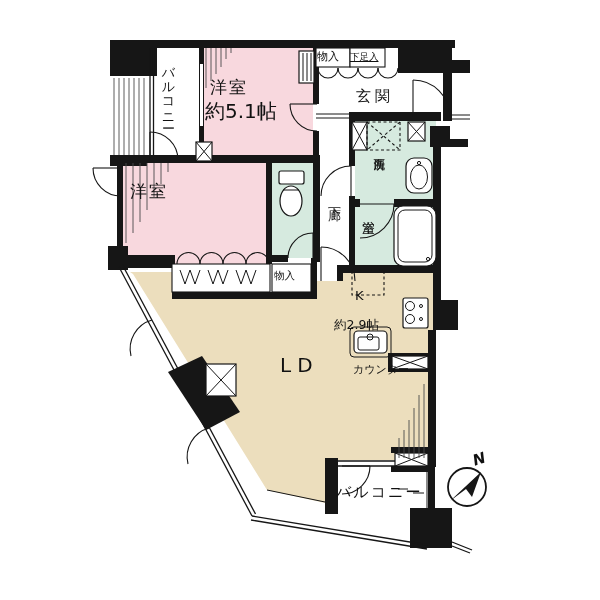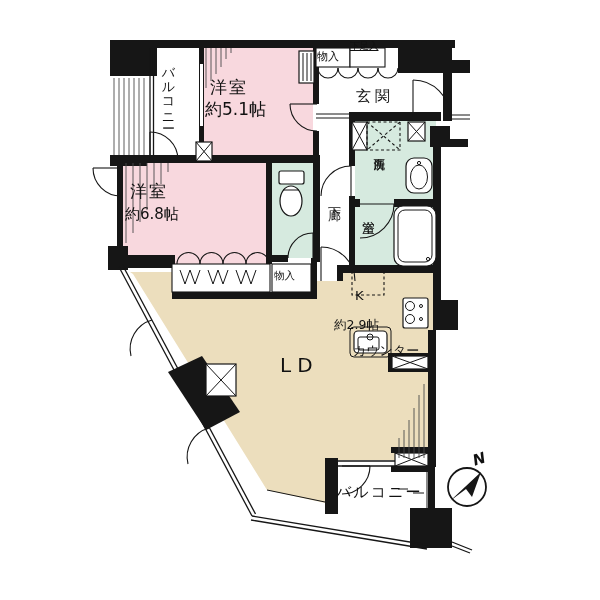--- a/index.html
+++ b/index.html
@@ -267,41 +267,40 @@
 
   <g>
     <circle cx="467" cy="487" r="19" fill="none" stroke="#161616" stroke-width="1.8"></circle>
     <polygon fill="#161616" points="481,472 450,501 466,489 472,497"></polygon>
   </g>
 </svg>
 
 <div class="label v" style="left:160px;top:58px;height:100px;font-size:13px;letter-spacing:1px;">バルコニー</div>
 
 <div class="label ctr" style="left:210px;top:78px;width:96px;font-size:17px;letter-spacing:2px;">洋室</div>
-<div class="label ctr" style="left:205px;top:100px;width:106px;font-size:17px;">約5.1帖</div>
+<div class="label ctr" style="left:205px;top:100px;width:106px;font-size:20px;">約5.1帖</div>
 
 <div class="label ctr" style="left:317px;top:51px;width:32px;font-size:11px;">物入</div>
-<div class="label ctr" style="left:350px;top:41px;width:54px;font-size:9.5px;text-decoration:underline;">下足入</div>
+<div class="label ctr" style="left:350px;top:52px;width:54px;font-size:9.5px;text-decoration:underline;">下足入</div>
 
 <div class="label" style="left:356px;top:88px;font-size:15px;letter-spacing:4px;text-align:right;">玄関</div>
 
 <div class="label v" style="left:372px;top:150px;height:52px;font-size:11.5px;">洗面所</div>
 
 <div class="label v" style="left:361px;top:211px;height:50px;font-size:12.5px;">浴室</div>
 
 <div class="label v" style="left:326px;top:197px;height:52px;font-size:13px;">廊下</div>
 
 <div class="label ctr" style="left:130px;top:182px;width:100px;font-size:17px;letter-spacing:2px;">洋室</div>
-<div class="label ctr" style="left:125px;top:206px;width:110px;font-size:15px;">約6.8帖</div>
 
 <div class="label ctr" style="left:274px;top:269px;width:36px;font-size:10.5px;">物入</div>
 
 <div class="label ctr" style="left:355px;top:289px;width:24px;font-size:13px;">K</div>
 <div class="label ctr" style="left:334px;top:306px;width:62px;font-size:12.5px;margin-top:12px;">約2.9帖</div>
 
-<div class="label" style="left:353px;top:344px;font-size:13px;">カウンター</div>
+<div class="label" style="left:353px;top:364px;font-size:11px;">カウンター</div>
 
 <div class="label ctr" style="left:280px;top:354px;width:60px;font-size:20px;letter-spacing:6px;">LD</div>
 
 <div class="label ctr" style="left:336px;top:484px;width:96px;font-size:15px;letter-spacing:2px;">バルコニー</div>
 
 <div class="label" style="left:473px;top:451px;font-size:15px;font-style:italic;font-weight:bold;transform:rotate(-18deg);">N</div>
 </div>
 
 </body></html>

